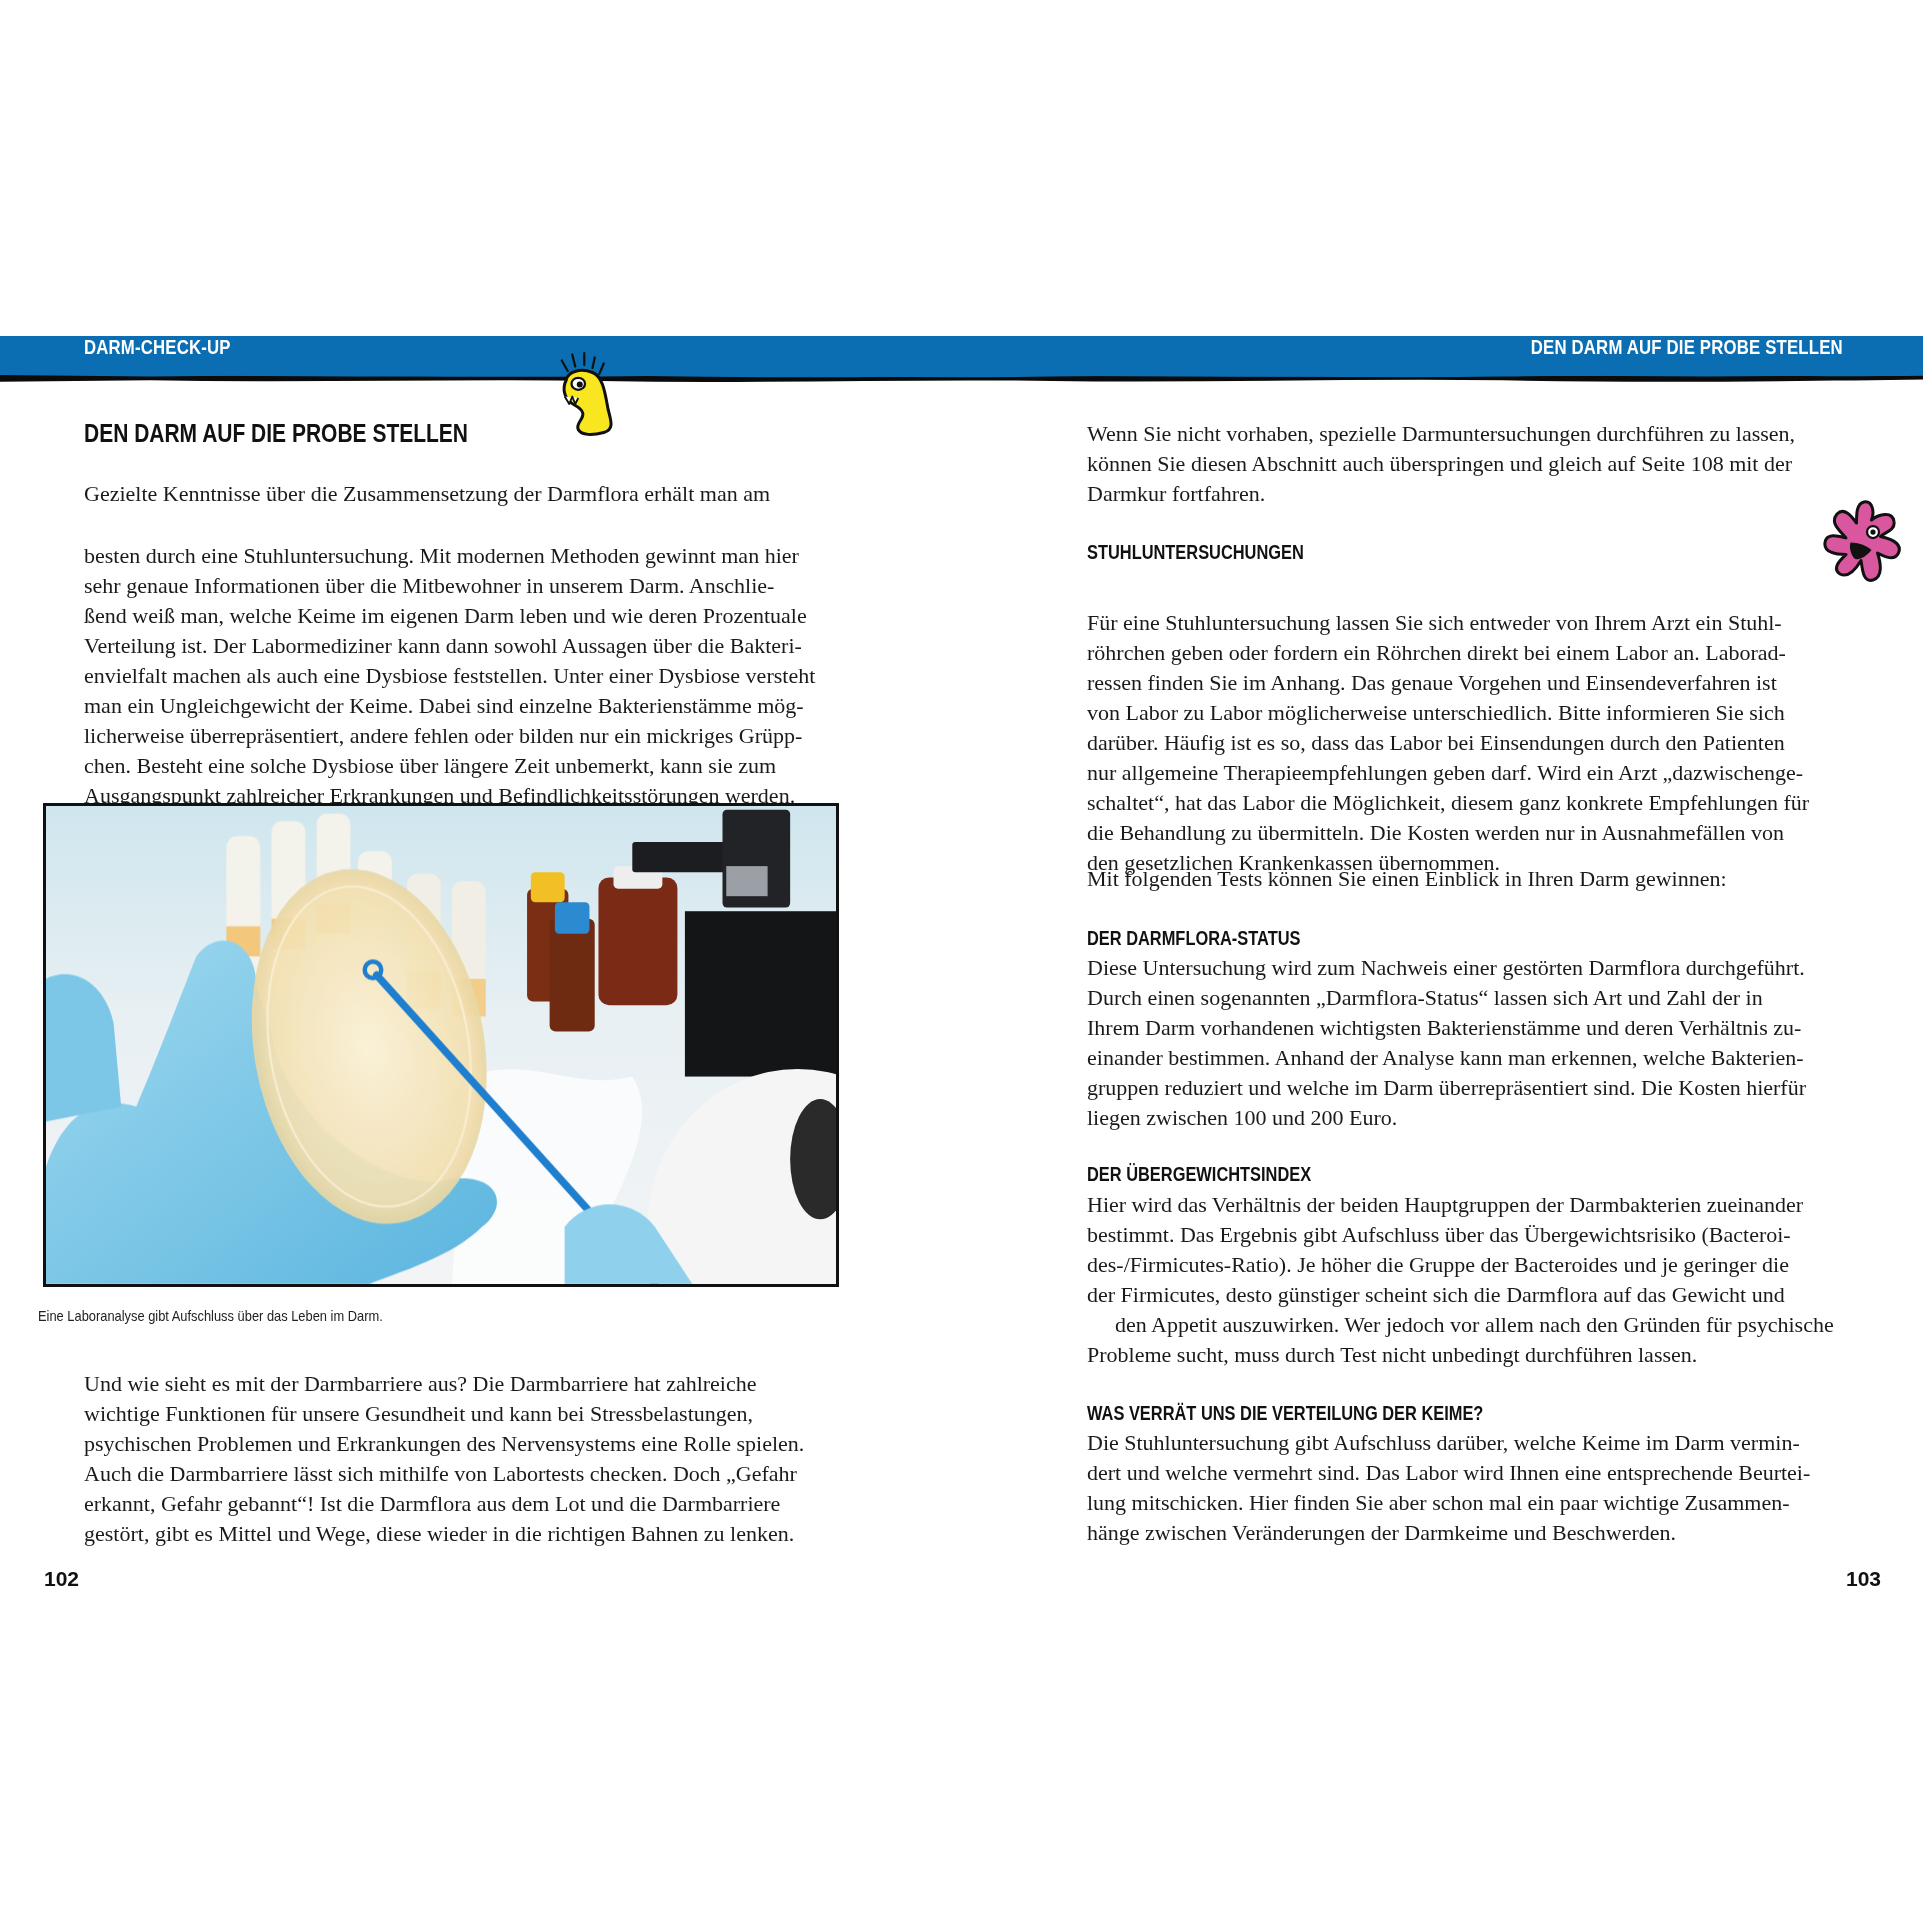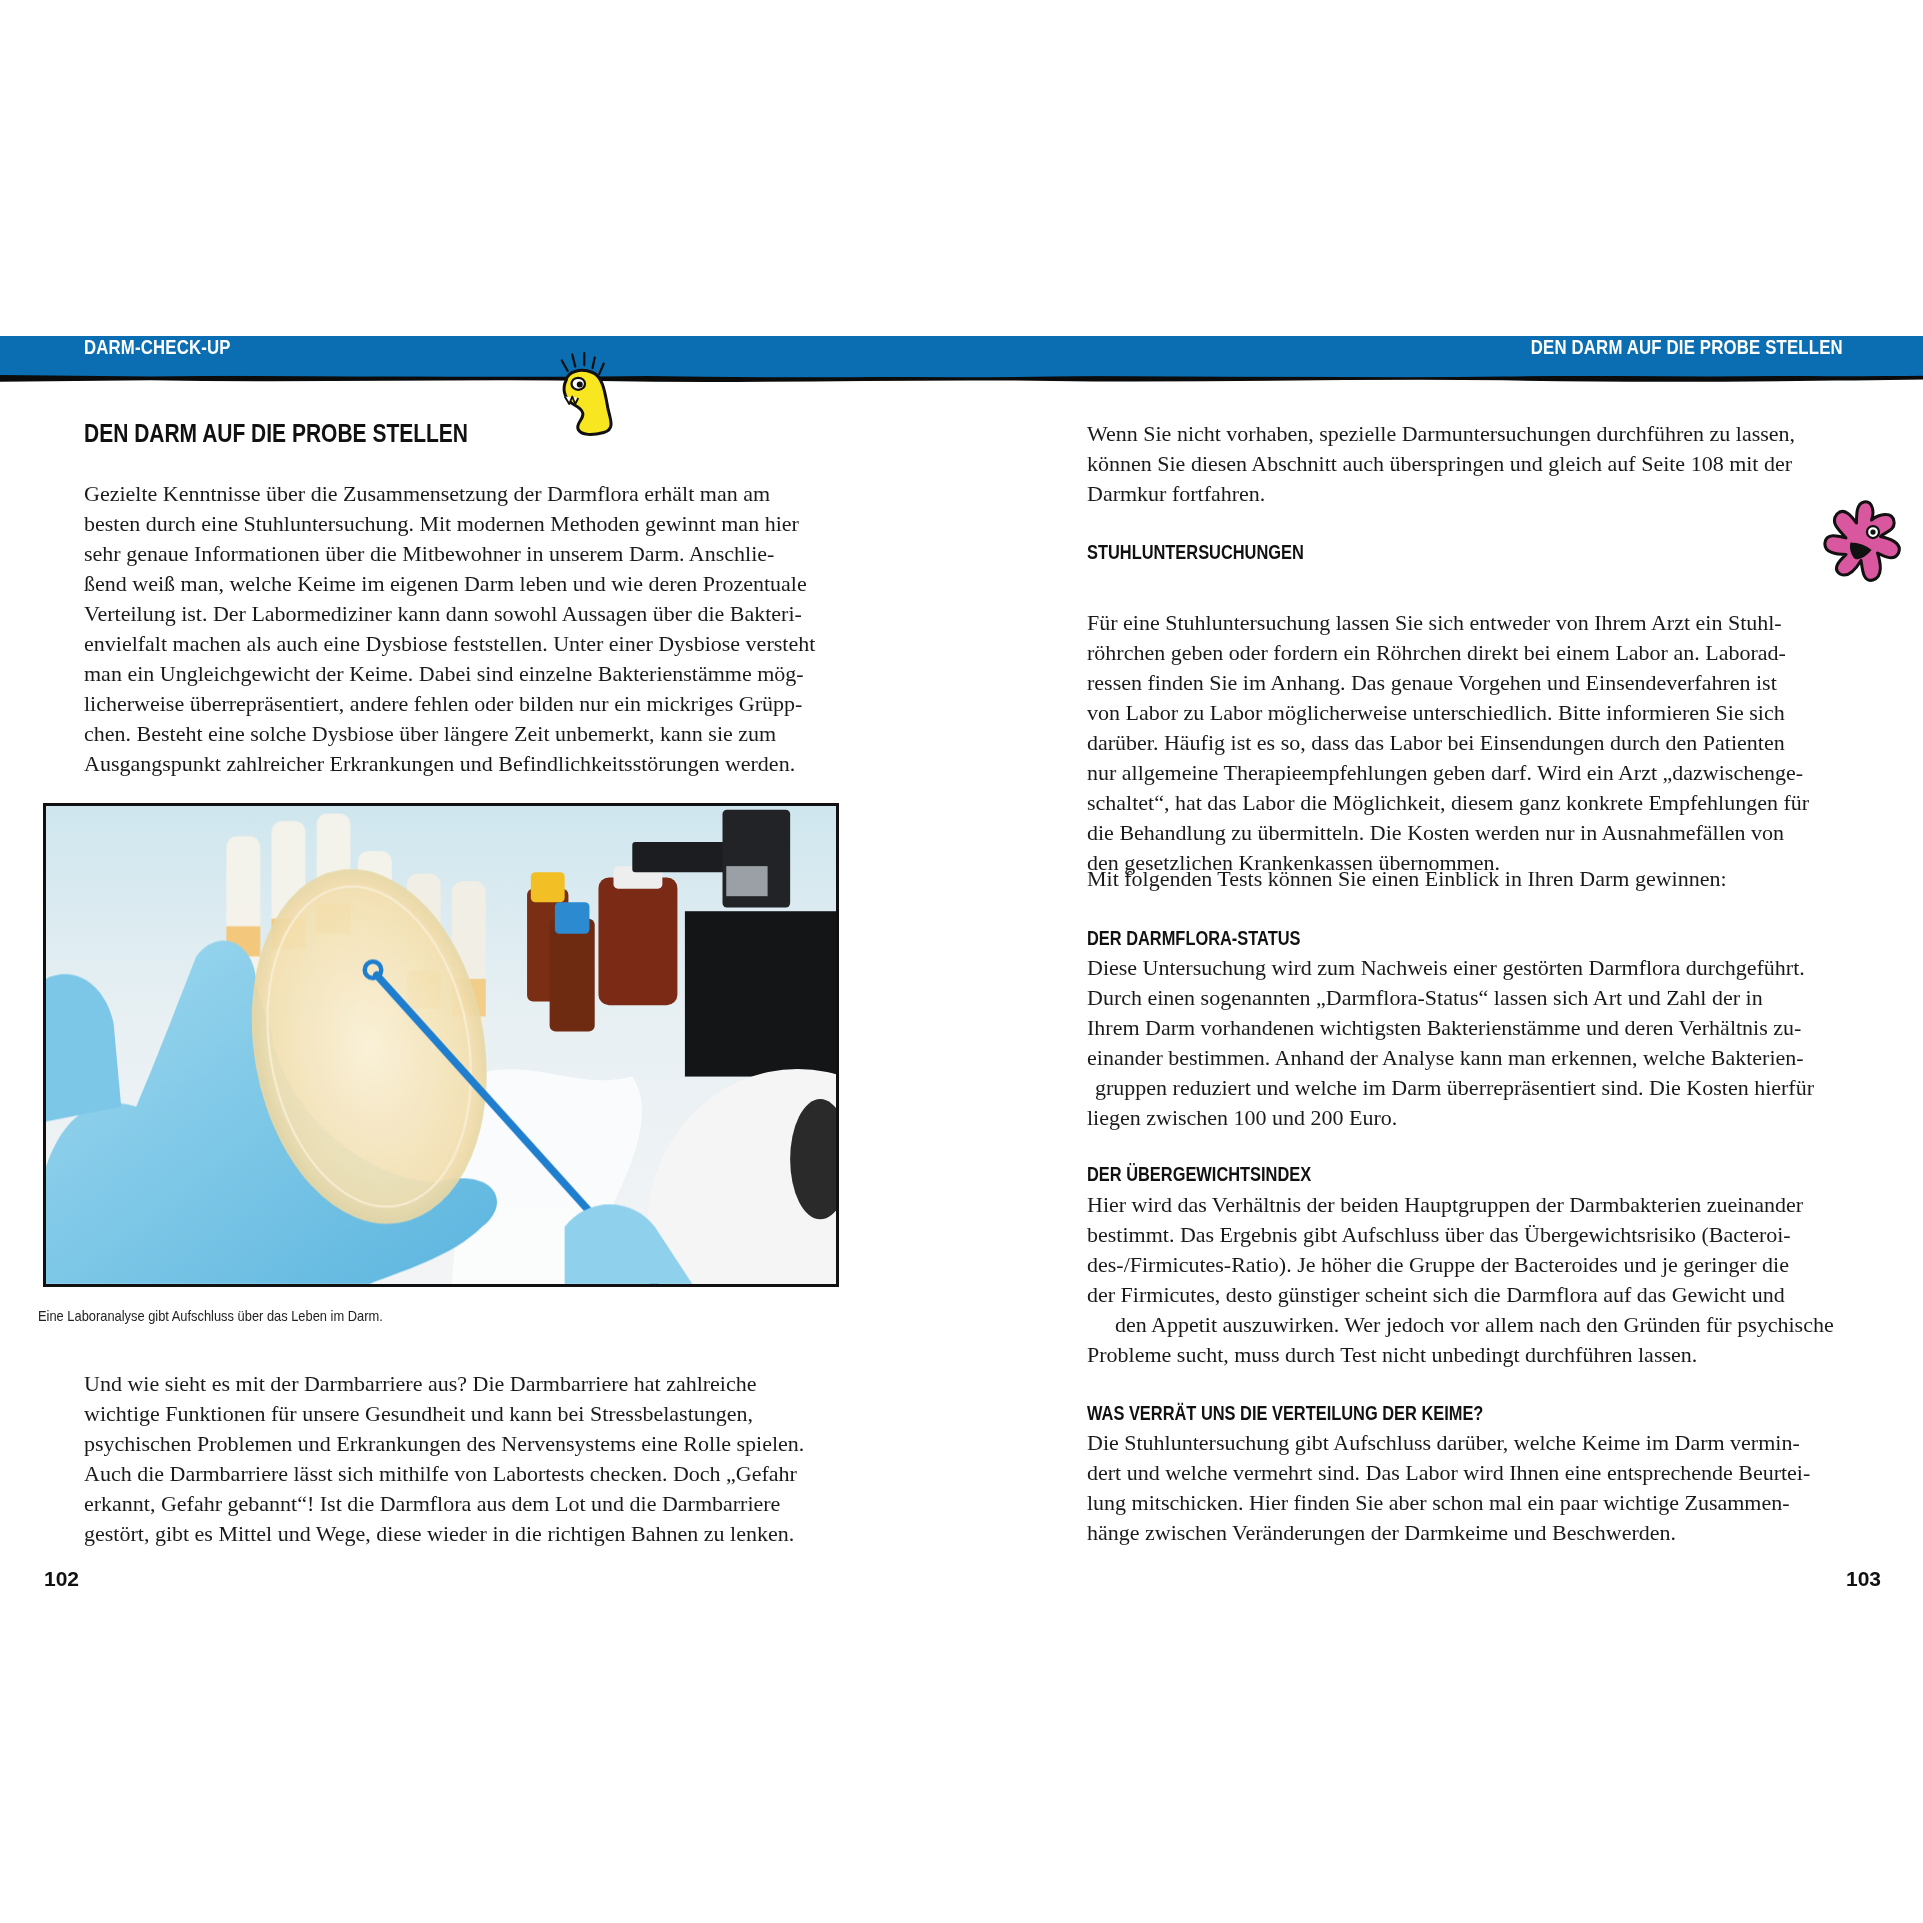--- a/index.html
+++ b/index.html
@@ -103,21 +103,21 @@
     <path d="M20,40 C22,28 40,24 55,30 C70,36 72,60 76,80 C80,95 84,106 70,110 C55,114 40,114 36,106 C32,98 44,92 42,84 C40,76 30,74 26,70 C18,64 14,52 20,40 Z" fill="#f7e620" stroke="#111" stroke-width="4"></path>
     <ellipse cx="36" cy="45" rx="9" ry="8" fill="#fff" stroke="#111" stroke-width="3"></ellipse>
     <circle cx="38" cy="46" r="4" fill="#111"></circle>
     <path d="M18,62 L24,72 L28,62 L32,72 L36,64" fill="#fff" stroke="#111" stroke-width="2.5" stroke-linejoin="round"></path>
   </svg>
 
   <div class="section-title h1">DEN DARM AUF DIE PROBE STELLEN</div>
 
   <div class="body-text col-left" style="top:479px;">
     <span class="ln" style="display: block; width: max-content;">Gezielte Kenntnisse über die Zusammensetzung der Darmflora erhält man am</span>
-    <span class="ln" style="display: block; width: max-content;">besten durch eine Stuhluntersuchung. Mit modernen Methoden gewinnt man hier</span>
+    <span class="ln" style="display: block; width: max-content; margin-top: 32px;">besten durch eine Stuhluntersuchung. Mit modernen Methoden gewinnt man hier</span>
     <span class="ln" style="display: block; width: max-content;">sehr genaue Informationen über die Mitbewohner in unserem Darm. Anschlie-</span>
     <span class="ln" style="display: block; width: max-content;">ßend weiß man, welche Keime im eigenen Darm leben und wie deren Prozentuale</span>
     <span class="ln" style="display: block; width: max-content;">Verteilung ist. Der Labormediziner kann dann sowohl Aussagen über die Bakteri-</span>
     <span class="ln" style="display: block; width: max-content;">envielfalt machen als auch eine Dysbiose feststellen. Unter einer Dysbiose versteht</span>
     <span class="ln" style="display: block; width: max-content;">man ein Ungleichgewicht der Keime. Dabei sind einzelne Bakterienstämme mög-</span>
     <span class="ln" style="display: block; width: max-content;">licherweise überrepräsentiert, andere fehlen oder bilden nur ein mickriges Grüpp-</span>
     <span class="ln" style="display: block; width: max-content;">chen. Besteht eine solche Dysbiose über längere Zeit unbemerkt, kann sie zum</span>
     <span class="ln" style="display: block; width: max-content;">Ausgangspunkt zahlreicher Erkrankungen und Befindlichkeitsstörungen werden.</span>
   </div>
 
@@ -225,21 +225,21 @@
   <div class="body-text col-right" style="top:864px;">
     <span class="ln" style="display: block; width: max-content;">Mit folgenden Tests können Sie einen Einblick in Ihren Darm gewinnen:</span>
   </div>
 
   <div class="section-title h2" style="top:927px;">DER DARMFLORA-STATUS</div>
   <div class="body-text col-right" style="top:953px;">
     <span class="ln" style="display: block; width: max-content;">Diese Untersuchung wird zum Nachweis einer gestörten Darmflora durchgeführt.</span>
     <span class="ln" style="display: block; width: max-content;">Durch einen sogenannten „Darmflora-Status“ lassen sich Art und Zahl der in</span>
     <span class="ln" style="display: block; width: max-content;">Ihrem Darm vorhandenen wichtigsten Bakterienstämme und deren Verhältnis zu-</span>
     <span class="ln" style="display: block; width: max-content;">einander bestimmen. Anhand der Analyse kann man erkennen, welche Bakterien-</span>
-    <span class="ln" style="display: block; width: max-content; margin-left: 8px;">gruppen reduziert und welche im Darm überrepräsentiert sind. Die Kosten hierfür</span>
+    <span class="ln" style="display: block; width: max-content;">gruppen reduziert und welche im Darm überrepräsentiert sind. Die Kosten hierfür</span>
     <span class="ln" style="display: block; width: max-content;">liegen zwischen 100 und 200 Euro.</span>
   </div>
 
   <div class="section-title h2" style="top:1163px;">DER ÜBERGEWICHTSINDEX</div>
   <div class="body-text col-right" style="top:1190px;">
     <span class="ln" style="display: block; width: max-content;">Hier wird das Verhältnis der beiden Hauptgruppen der Darmbakterien zueinander</span>
     <span class="ln" style="display: block; width: max-content;">bestimmt. Das Ergebnis gibt Aufschluss über das Übergewichtsrisiko (Bacteroi-</span>
     <span class="ln" style="display: block; width: max-content;">des-/Firmicutes-Ratio). Je höher die Gruppe der Bacteroides und je geringer die</span>
     <span class="ln" style="display: block; width: max-content; text-align: center;">der Firmicutes, desto günstiger scheint sich die Darmflora auf das Gewicht und</span>
     <span class="ln" style="display: block; width: max-content; margin-left: 28px;">den Appetit auszuwirken. Wer jedoch vor allem nach den Gründen für psychische</span>

